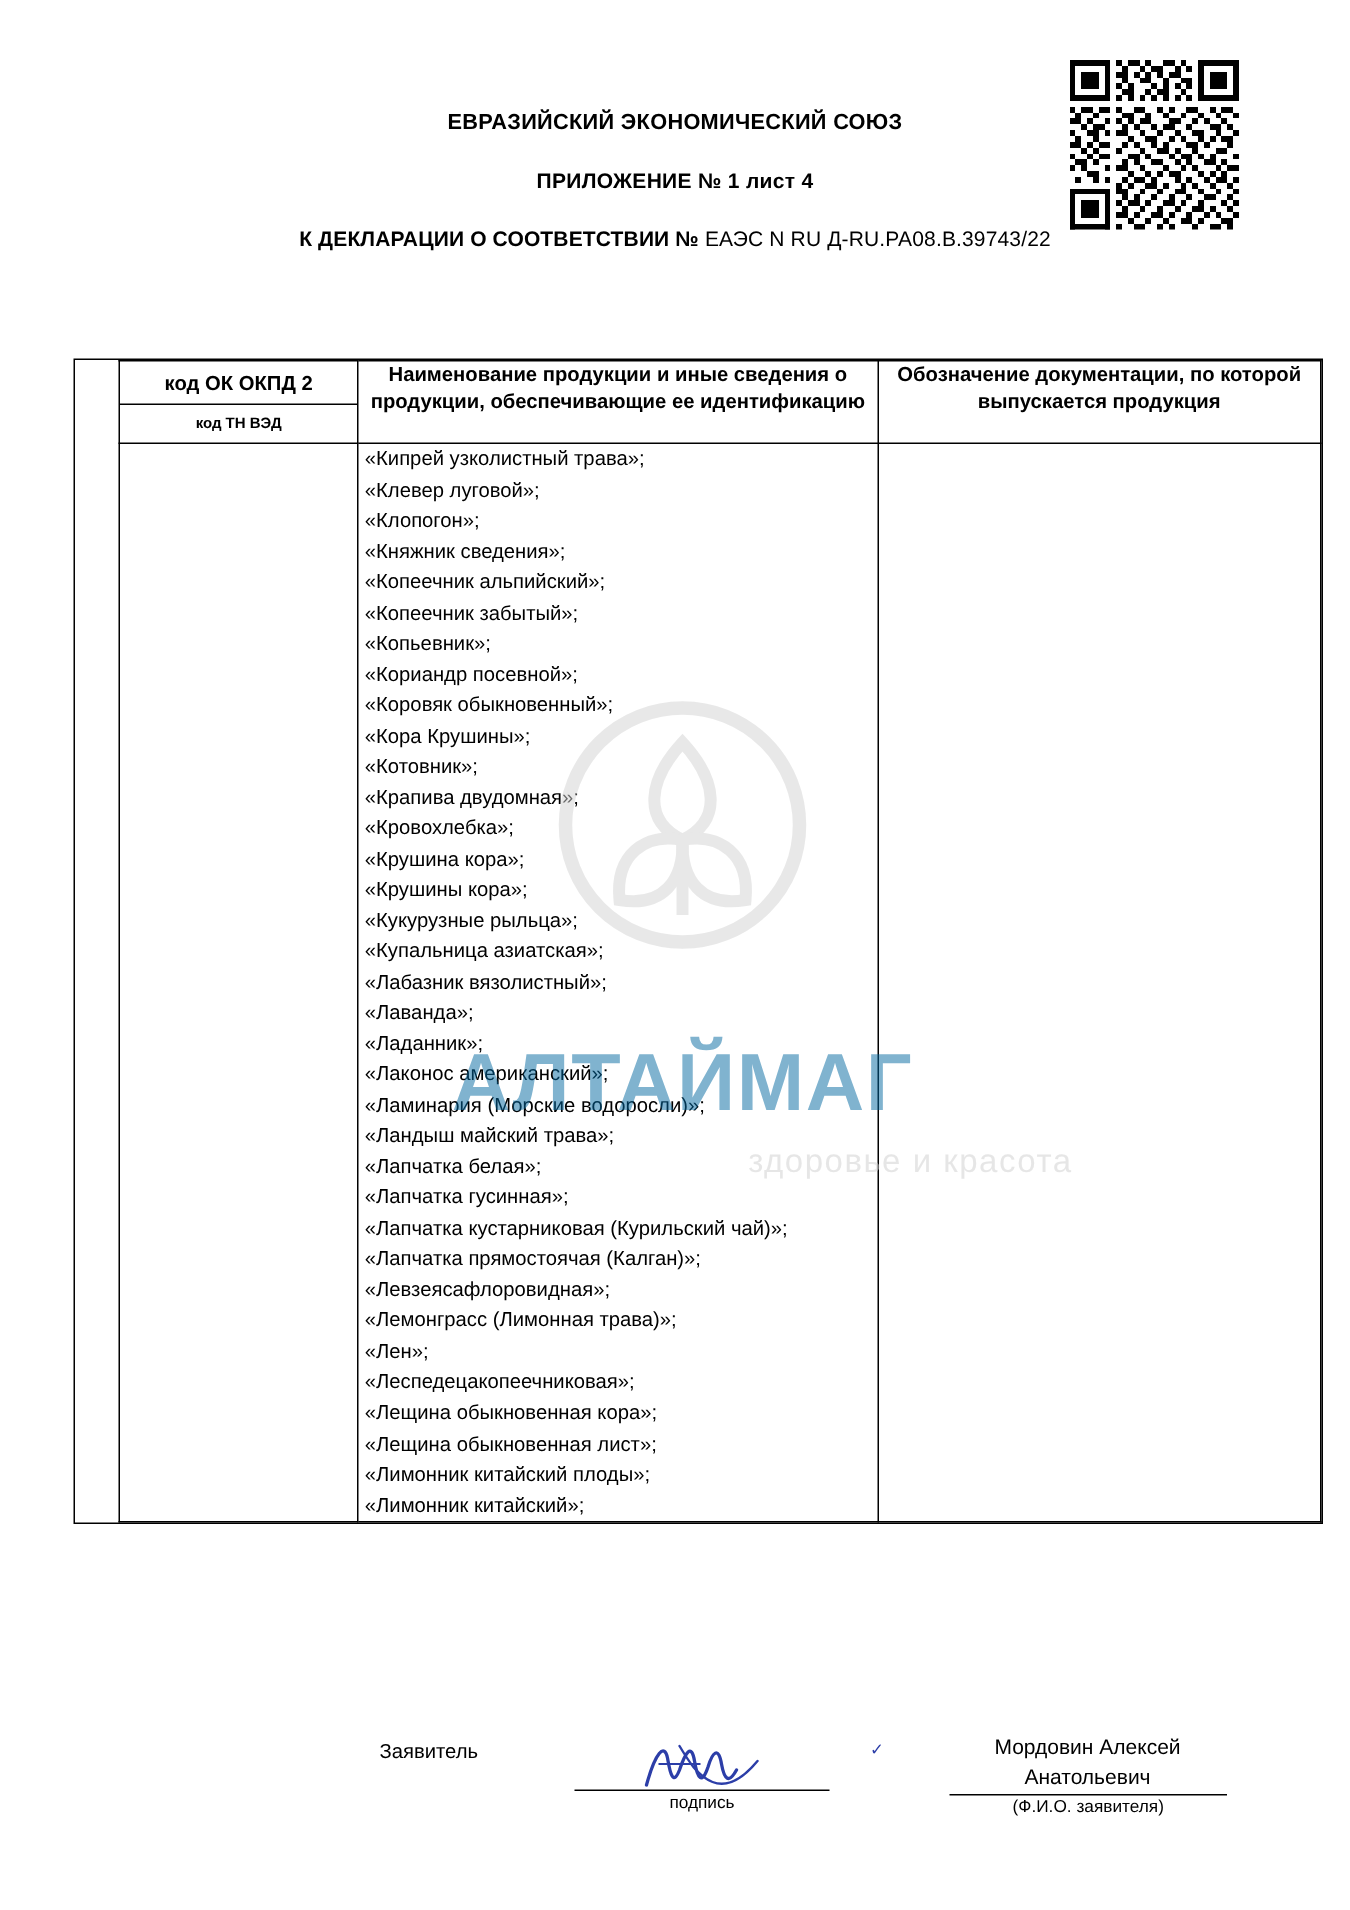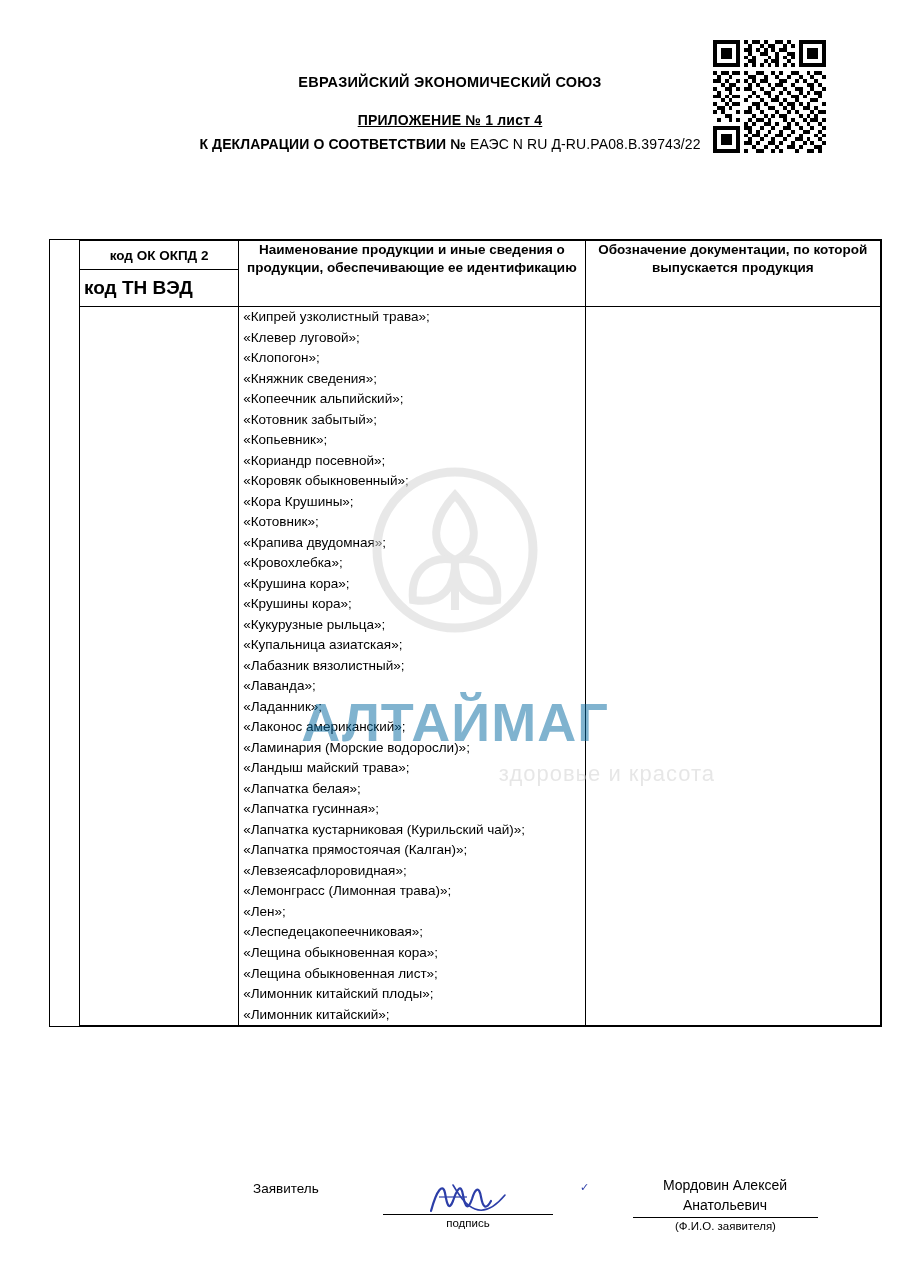--- a/index.html
+++ b/index.html
@@ -45,22 +45,21 @@
   .hdr-line1 {
     font-size: 14.5px;
     font-weight: bold;
     letter-spacing: 0.2px;
     margin-bottom: 22px;
   }
   .hdr-line2 {
     font-size: 14px;
     font-weight: bold;
     letter-spacing: 0.2px;
-    margin-bottom: 8px;
-    text-decoration: underline;
+    margin-bottom: 23px;
   }
   .hdr-line3 {
     font-size: 14px;
     letter-spacing: 0.1px;
   }
   .hdr-line3 b { font-weight: bold; }
 
   
   .table {
     position: absolute;
@@ -93,22 +92,23 @@
     padding: 6px 8px 8px 8px;
   }
   .head-split-top {
     text-align: center;
     font-weight: bold;
     font-size: 13.5px;
     padding: 7px 4px 6px 4px;
     border-bottom: 1px solid #000;
   }
   .head-split-bot {
+    text-align: center;
     font-weight: bold;
-    font-size: 19px;
+    font-size: 10px;
     padding: 7px 4px 7px 4px;
   }
   .head-split-cell { padding: 0 !important; }
 
   .body-cell {
     padding: 10px 10px 12px 10px;
     font-size: 13.5px;
     line-height: 1.52;
     min-height: 790px;
   }
@@ -162,21 +162,20 @@
   }
 
   
   .footer {
     position: absolute;
     top: 1148px;
     left: 0;
     width: 900px;
     height: 90px;
     font-size: 13.5px;
-    margin-top: 21px;
   }
   .ftr-applicant {
     position: absolute;
     left: 253px;
     top: 12px;
   }
   .sig-block {
     position: absolute;
     left: 383px;
     top: 0;
@@ -529,21 +528,21 @@
         </tr>
         <tr>
           <td class="body-cell body-cell-empty"></td>
           <td class="body-cell">
             <ul class="prod-list" id="product-list">
                 <li>«Кипрей узколистный трава»;</li>
                 <li>«Клевер луговой»;</li>
                 <li>«Клопогон»;</li>
                 <li>«Княжник сведения»;</li>
                 <li>«Копеечник альпийский»;</li>
-                <li>«Котовник забытый»;</li>
+                <li>«Копеечник забытый»;</li>
                 <li>«Копьевник»;</li>
                 <li>«Кориандр посевной»;</li>
                 <li>«Коровяк обыкновенный»;</li>
                 <li>«Кора Крушины»;</li>
                 <li>«Котовник»;</li>
                 <li>«Крапива двудомная»;</li>
                 <li>«Кровохлебка»;</li>
                 <li>«Крушина кора»;</li>
                 <li>«Крушины кора»;</li>
                 <li>«Кукурузные рыльца»;</li>

